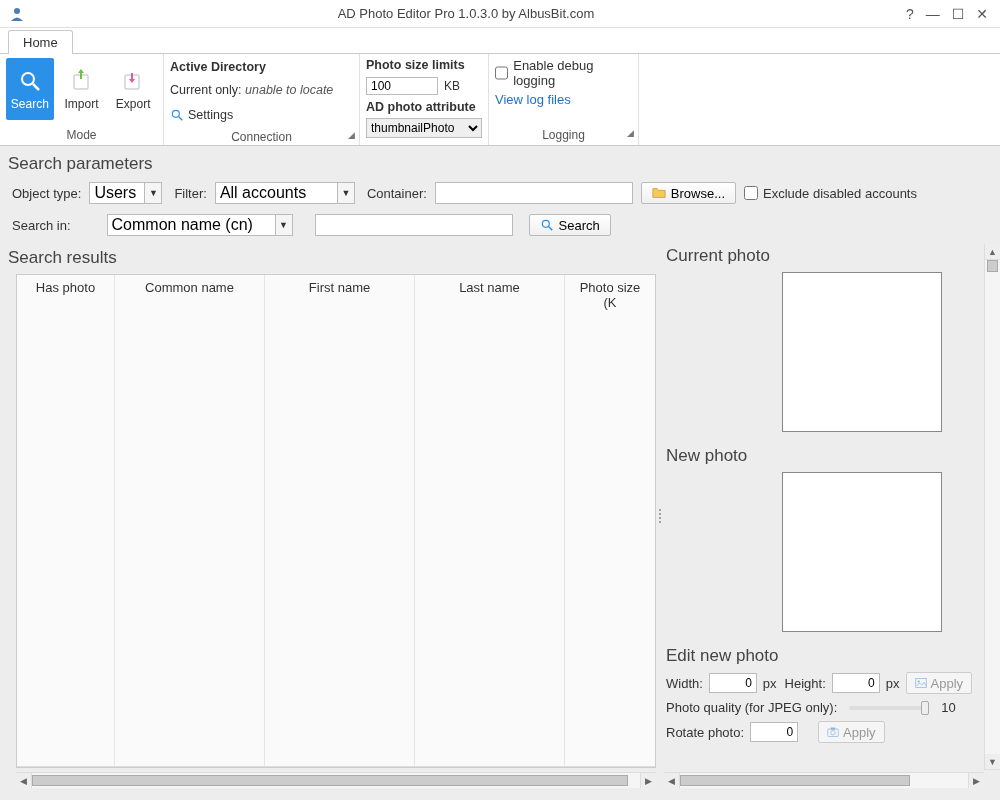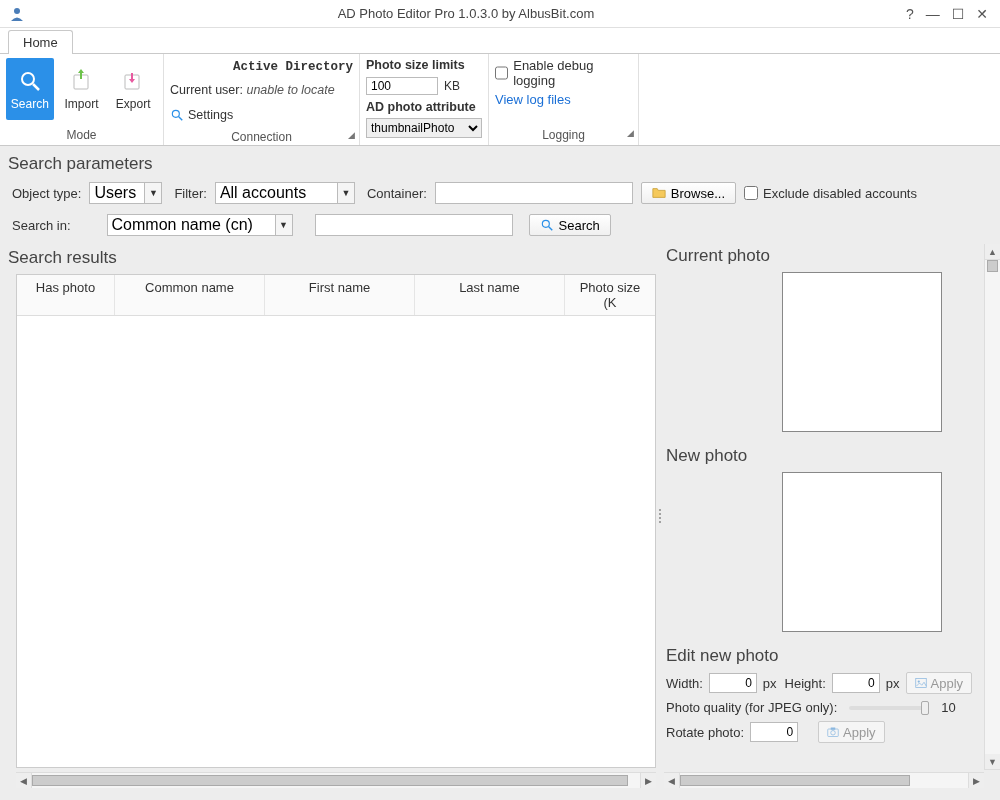--- a/index.html
+++ b/index.html
@@ -62,21 +62,21 @@
 .right .vscroll .track { height: calc(100% - 32px); position:relative;}
 .right .vscroll .thumb { position:absolute; top:0; left:2px; right:2px; height:12px; background:#ccc; border:1px solid #aaa;}
 .right .content { position:absolute; left:0; right:16px; top:0; bottom:18px; overflow:hidden;}
 .right .hscroll { position:absolute; left:0; right:16px; bottom:0; height:16px; background:#f5f5f5; border-top:1px solid #ddd; display:flex;}
 .right .hscroll .btnh{width:16px;display:flex;align-items:center;justify-content:center;font-size:9px;color:#666;border-right:1px solid #ddd;background:#eee;cursor:pointer;}
 .right .hscroll .btnh.r{border-right:none;border-left:1px solid #ddd;}
 .right .hscroll .track{flex:1;position:relative;}
 .right .hscroll .thumb{position:absolute;left:0;top:2px;bottom:2px;width:80%;background:#ccc;border:1px solid #aaa;}
 
 .results-title { font-size: 17px; color: #444; padding: 4px 4px; }
-.grid { flex: 1; background: #fff; border: 1px solid #ccc; margin: 2px 0 0 12px; display: flex; flex-direction: column; }
+.grid { flex: 1; background: #fff; border: 1px solid #ccc; margin: 2px 0 0 12px; display: flex; flex-direction: row; }
 .grid-head { display: flex; border-bottom: 1px solid #ddd; }
 .grid-head .col { padding: 5px 8px; font-size: 13px; border-right: 1px solid #e5e5e5; text-align: center; background: #fafafa; }
 .grid-body { flex: 1; background: #fff; }
 
 .photo-heading { font-size: 17px; color: #444; margin: 2px 0 6px 2px; }
 .photo-box { border: 1px solid #888; background: #fff; width: 160px; height: 160px; margin-left: 118px; margin-bottom: 14px;}
 .edit-row { display: flex; align-items: center; gap: 6px; font-size: 13px; margin: 6px 2px; }
 .edit-row input.small { width: 48px; height: 20px; border: 1px solid #bbb; padding: 0 4px; font-size: 12px; text-align: right; }
 .edit-row .btn-dis { height: 22px; border: 1px solid #ccc; background: #f5f5f5; color: #999; padding: 0 8px; display: inline-flex; align-items: center; gap: 4px; border-radius: 2px; }
 .slider { flex:1; height:4px; background:#ddd; position:relative; border-radius:2px; margin: 0 6px; max-width:80px;}
@@ -144,22 +144,22 @@
             </svg>
         </span>
         <span>Export</span>
       </div>
     </div>
     <div class="group-label"><span>Mode</span></div>
   </div>
 
   <div class="ribbon-group" style="width:196px;">
     <div class="group-body conn-body">
-      <div style="font-weight:600;text-align:right;width:100%;font-family:Liberation Mono, monospace;">Active Directory</div>
-      <div><span>Current user:</span> <span class="ital">unable to locate</span></div>
+      <div style="font-weight:600;text-align:left;width:100%;">Active Directory</div>
+      <div><span>Current only:</span> <span class="ital">unable to locate</span></div>
       <div class="settings-row">
         <svg width="14" height="14" viewBox="0 0 24 24">
             <circle cx="10" cy="10" r="6" fill="none" stroke="#2b90e8" stroke-width="2"></circle>
             <line x1="15" y1="15" x2="21" y2="21" stroke="#2b90e8" stroke-width="2.5"></line>
           </svg>
         <span>Settings</span>
       </div>
     </div>
     <div class="group-label"><span>Connection</span><span class="launcher">◢</span></div>
   </div>

